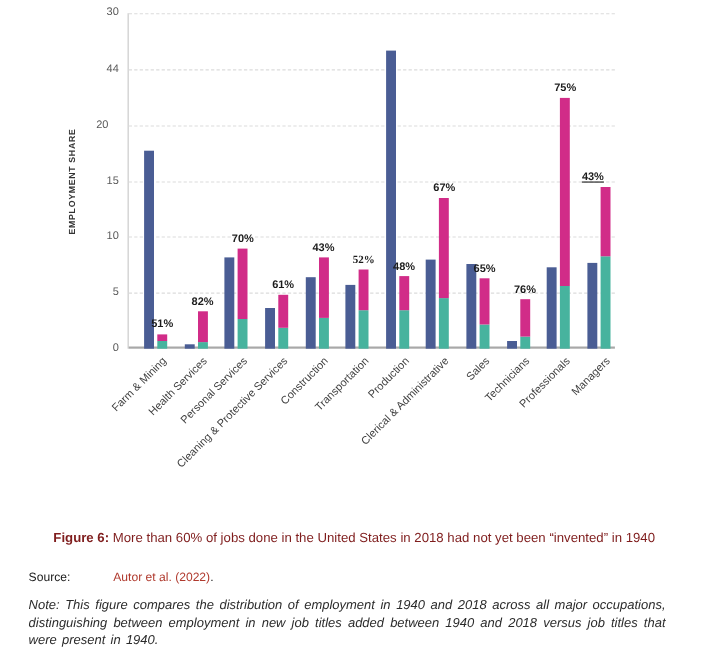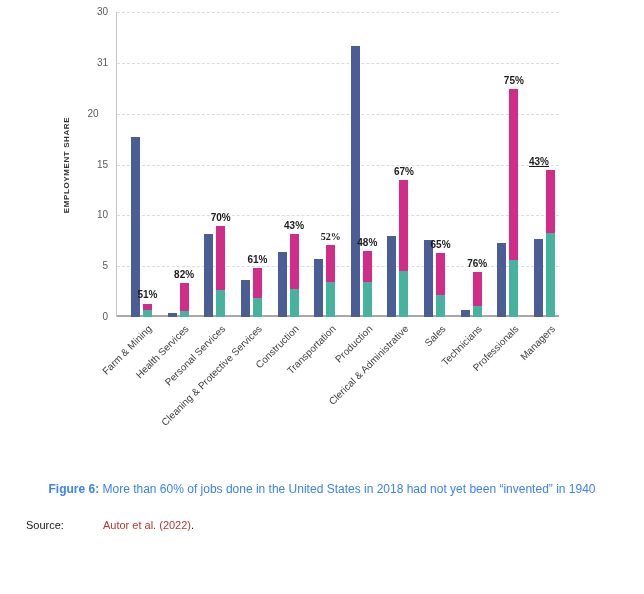--- a/index.html
+++ b/index.html
@@ -35,21 +35,21 @@
   .legend{position:absolute;left:0;top:433px;width:558px;height:40px;}
   .legend-item{position:absolute;top:0;}
   .legend-item.li0{left:85px;} .legend-item.li1{left:216px;} .legend-item.li2{left:364px;}
   .swatch{display:inline-block;width:11px;height:11px;margin-right:6px;vertical-align:top;
           margin-top:1px;}
   .legend-text{display:inline-block;white-space:pre-line;font-size:10px;line-height:13px;
                color:#3d3d3d;max-width:130px;vertical-align:top;}
 
   
   .caption{position:absolute;top:481px;left:0;width:644px;text-align:center;
-           font-size:12px;line-height:16px;color:#3b82f6;}
+           font-size:12px;line-height:16px;color:#7f1d1d;}
   .caption .cap-inner{display:inline-block;max-width:600px;}
   .caption b{font-weight:bold;}
   .source{position:absolute;top:519px;left:26px;font-size:11px;color:#1a1a1a;}
   .source .src-link{color:#b03a2e;text-decoration:none;}
   .note{position:absolute;top:543px;left:26px;width:579px;text-align:justify;
         font-family:"Liberation Sans",sans-serif;font-style:italic;
         font-size:11.8px;line-height:15.5px;word-spacing:1.5px;color:#2b2b2b;}
 </style>
 </head>
 <body>
@@ -141,21 +141,21 @@
           <div class="bar" style="left: 12px; bottom: 84.3833px; height: 63.0333px; background: rgb(209, 44, 136);"></div>
         </div>
         <div class="pct" style="left: 400px; bottom: 150.417px; text-decoration: underline;">43%</div>
       </div>
 
   <div class="ytick" style="top: 311px;">0</div>
       <div class="ytick" style="top: 260.167px;">5</div>
       <div class="ytick" style="top: 209.333px;">10</div>
       <div class="ytick" style="top: 158.5px;">15</div>
       <div class="ytick" style="top: 107.667px; text-align: center;">20</div>
-      <div class="ytick" style="top: 56.8333px;">31</div>
+      <div class="ytick" style="top: 56.8333px;">44</div>
       <div class="ytick" style="top: 6px;">30</div>
       <div class="xlabel" style="left: 146.5px; top: 323px;">
         <span>Farm &amp; Mining</span>
       </div>
       <div class="xlabel" style="left: 183.136px; top: 323px;">
         <span>Health Services</span>
       </div>
       <div class="xlabel" style="left: 219.773px; top: 323px;">
         <span>Personal Services</span>
       </div>
@@ -189,14 +189,15 @@
     </div>
 
   <div class="caption">
     <span class="cap-inner"><b>Figure 6:</b><span> More than 60% of jobs done in the United States in 2018 had not yet been “invented” in 1940</span></span>
   </div>
 
   <div class="source">
     <span>Source: </span><a class="src-link" href="#" style="color: rgb(176, 58, 46); margin-left: 36px;">Autor et al. (2022)</a><span>.</span>
   </div>
 
+  <div class="note">Note: This figure compares the distribution of employment in 1940 and 2018 across all major occupations, distinguishing between employment in new job titles added between 1940 and 2018 versus job titles that were present in 1940.</div>
 
 </div>
 
 </body></html>

